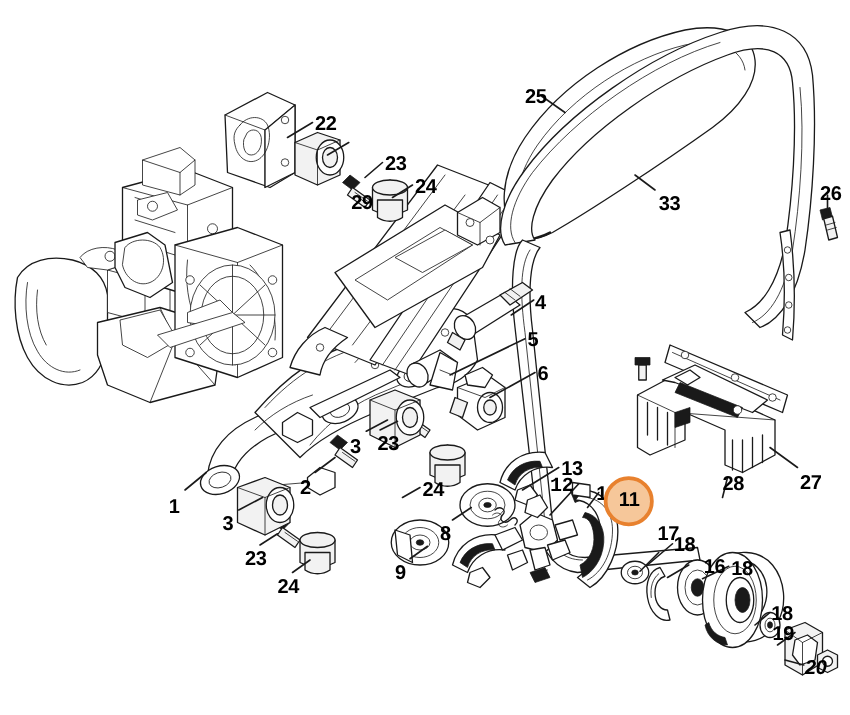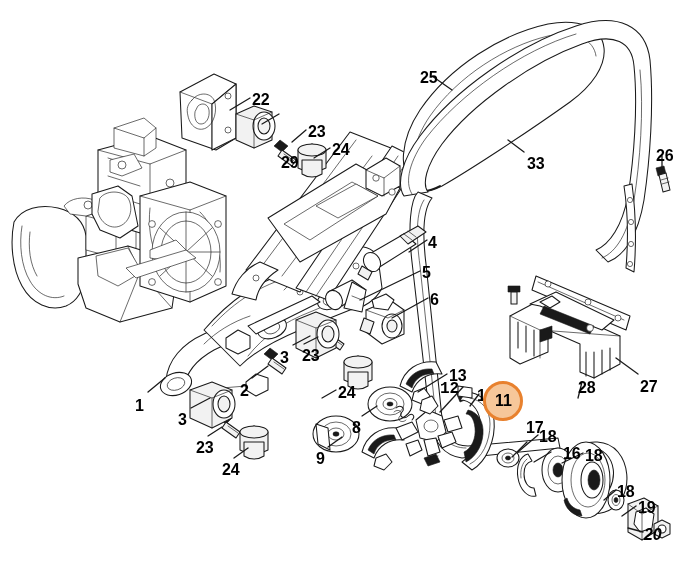--- a/index.html
+++ b/index.html
@@ -433,21 +433,21 @@
       <div class="lbl" style="left: 352px; top: 420px;">8</div>
       <div class="lbl" style="left: 316px; top: 451px;">9</div>
       <div class="lbl" style="left: 477px; top: 388px;">10</div>
       <div class="lbl" style="left: 440px; top: 381px; font-family: Liberation Mono, monospace;">12</div>
       <div class="lbl" style="left: 449px; top: 368px;">13</div>
       <div class="lbl" style="left: 539px; top: 429px;">18</div>
       <div class="lbl" style="left: 585px; top: 448px;">18</div>
       <div class="lbl" style="left: 552px; top: 446px; margin-left: 11px;">16</div>
       <div class="lbl" style="left: 526px; top: 420px;">17</div>
       <div class="lbl" style="left: 617px; top: 484px;">18</div>
-      <div class="lbl" style="left: 638px; top: 500px;">19</div>
+      <div class="lbl" style="left: 618px; top: 500px;">19</div>
       <div class="lbl" style="left: 644px; top: 527px; font-style: italic;">20</div>
       <div class="lbl" style="left: 527px; top: 156px;">33</div>
       <div class="lbl" style="left: 252px; top: 92px;">22</div>
       <div class="lbl" style="left: 308px; top: 124px;">23</div>
       <div class="lbl" style="left: 302px; top: 348px;">23</div>
       <div class="lbl" style="left: 196px; top: 440px;">23</div>
       <div class="lbl" style="left: 332px; top: 142px;">24</div>
       <div class="lbl" style="left: 338px; top: 385px;">24</div>
       <div class="lbl" style="left: 222px; top: 462px;">24</div>
       <div class="lbl" style="left: 420px; top: 70px;">25</div>

